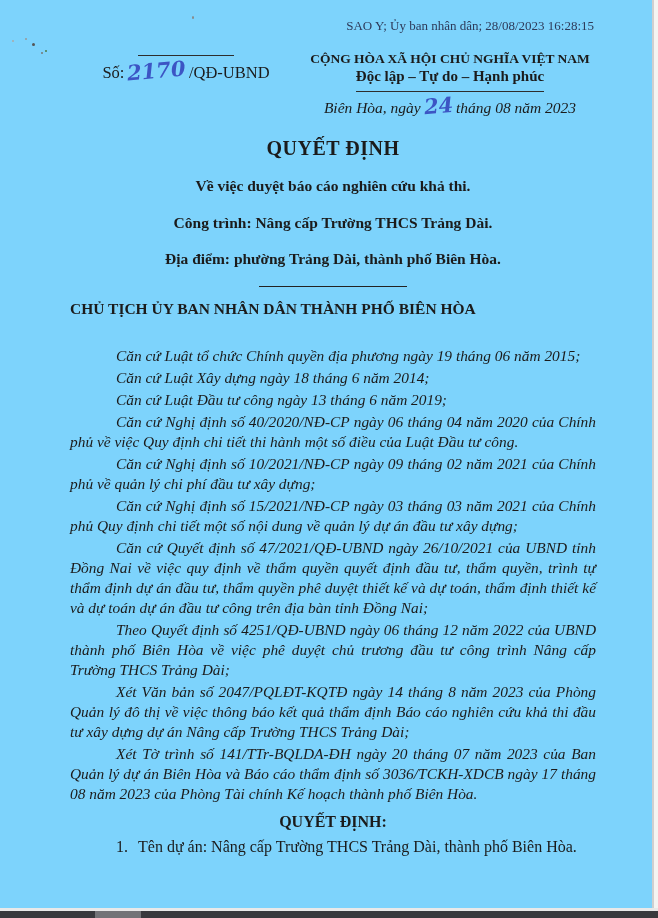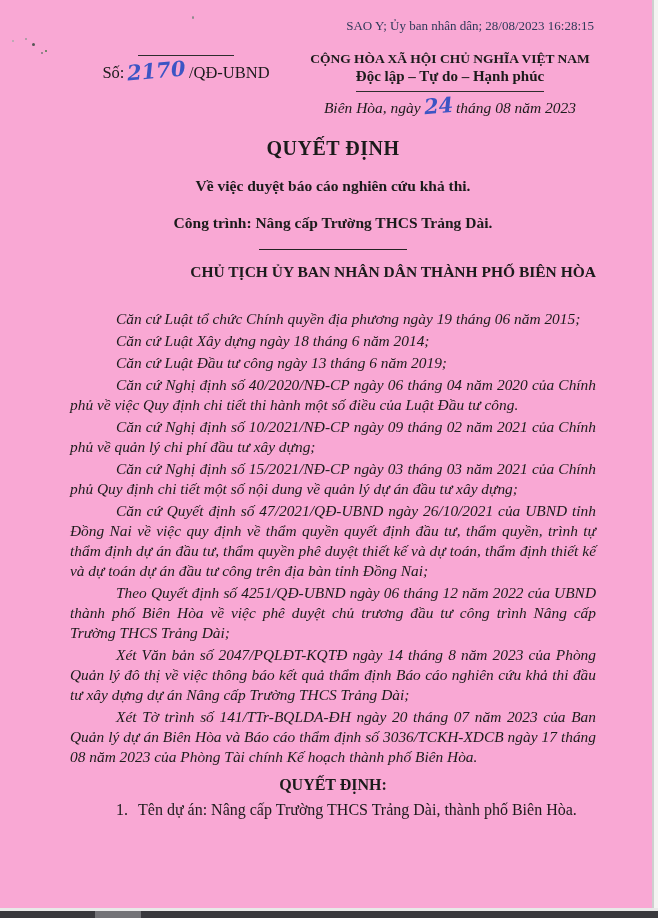--- a/index.html
+++ b/index.html
@@ -1,18 +1,18 @@
 <!DOCTYPE html>
 <html><head>
 <meta charset="utf-8">
 <style>
   html,body { margin:0; padding:0; background:#ffffff; }
   .page {
     position:relative; width:658px; height:918px;
-    background:#f9a8d4; overflow:hidden;
+    background:#7dd3fc; overflow:hidden;
     font-family:"Liberation Serif", serif; color:#1b1b1b;
   }
   .content { padding:18px 62px 0 70px; }
 
   
   .stamp-line { text-align:right; font-size:13px; color:#2e3a59; padding-right:2px; }
 
   
   .hdr { display:flex; justify-content:space-between; margin-top:16px; }
   .hdr-left  { width:232px; text-align:center; }
@@ -26,21 +26,21 @@
   .hand {
     color:#3c55c4; font-family:"DejaVu Serif", serif; font-style:italic; font-weight:bold;
     font-size:21px; display:inline-block; transform:rotate(-5deg); margin:0 3px; line-height:0;
   }
 
   
   .doc-title { text-align:center; font-weight:bold; font-size:20px; margin-top:20px; letter-spacing:0.5px; }
   .sub { text-align:center; font-weight:bold; font-size:15.5px; line-height:20.5px; margin:16px; }
   .subs { margin-top:6px; }
   .title-rule { width:148px; border-top:1.5px solid #222; margin:13px auto 0; }
-  .authority { text-align:right; font-weight:bold; font-size:15.5px; margin-top:13px; }
+  .authority { text-align:left; font-weight:bold; font-size:15.5px; margin-top:13px; }
 
   
   .recitals { margin-top:28px; }
   .recital {
     font-style:italic; text-align:justify; text-indent:46px;
     font-size:15.4px; line-height:20px; margin:0 0 2px 0;
   }
 
   
   .decide-heading { text-align:center; font-weight:bold; font-size:16px; margin:9px 0 7px; }
@@ -85,20 +85,21 @@
         <div class="date-line">
           <span>Biên Hòa, ngày</span><span class="hand">24</span><span>tháng 08 năm 2023</span>
         </div>
       </div>
     </div>
 
     <div class="doc-title">QUYẾT ĐỊNH</div>
     <div class="subs">
       <p class="sub">Về việc duyệt báo cáo nghiên cứu khả thi.</p>
       <p class="sub">Công trình: Nâng cấp Trường THCS Trảng Dài.</p>
+      <p class="sub">Địa điểm: phường Trảng Dài, thành phố Biên Hòa.</p>
     </div>
     <div class="title-rule"></div>
     <div class="authority">CHỦ TỊCH ỦY BAN NHÂN DÂN THÀNH PHỐ BIÊN HÒA</div>
 
     <div class="recitals">
       <p class="recital">Căn cứ Luật tổ chức Chính quyền địa phương ngày 19 tháng 06 năm 2015;</p>
       <p class="recital">Căn cứ Luật Xây dựng ngày 18 tháng 6 năm 2014;</p>
       <p class="recital">Căn cứ Luật Đầu tư công ngày 13 tháng 6 năm 2019;</p>
       <p class="recital">Căn cứ Nghị định số 40/2020/NĐ-CP ngày 06 tháng 04 năm 2020 của Chính phủ về việc Quy định chi tiết thi hành một số điều của Luật Đầu tư công.</p>
       <p class="recital">Căn cứ Nghị định số 10/2021/NĐ-CP ngày 09 tháng 02 năm 2021 của Chính phủ về quản lý chi phí đầu tư xây dựng;</p>

